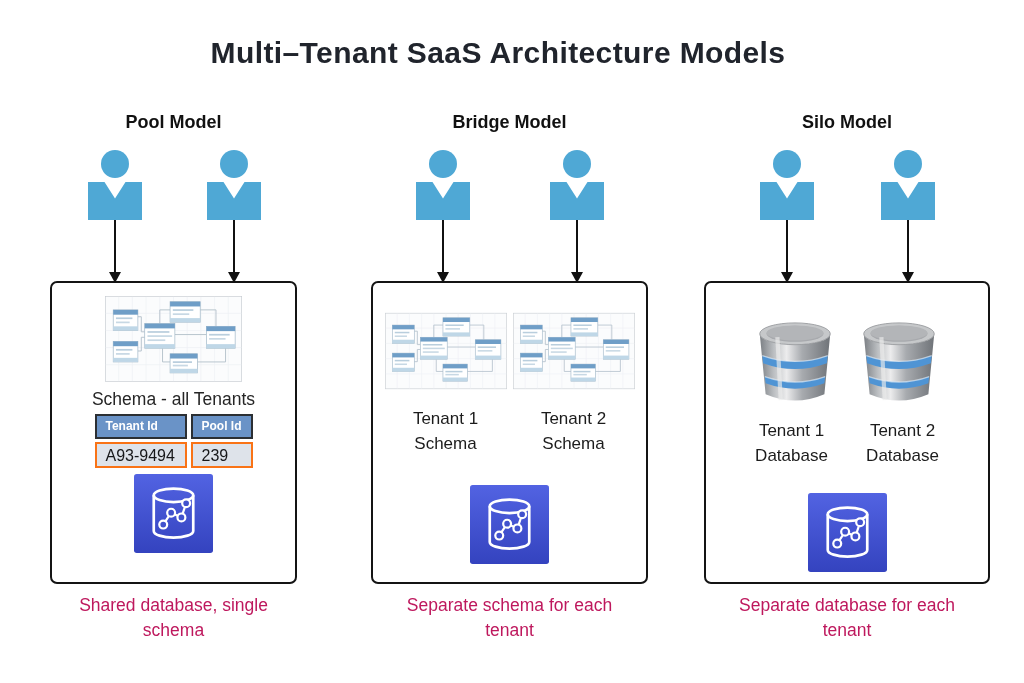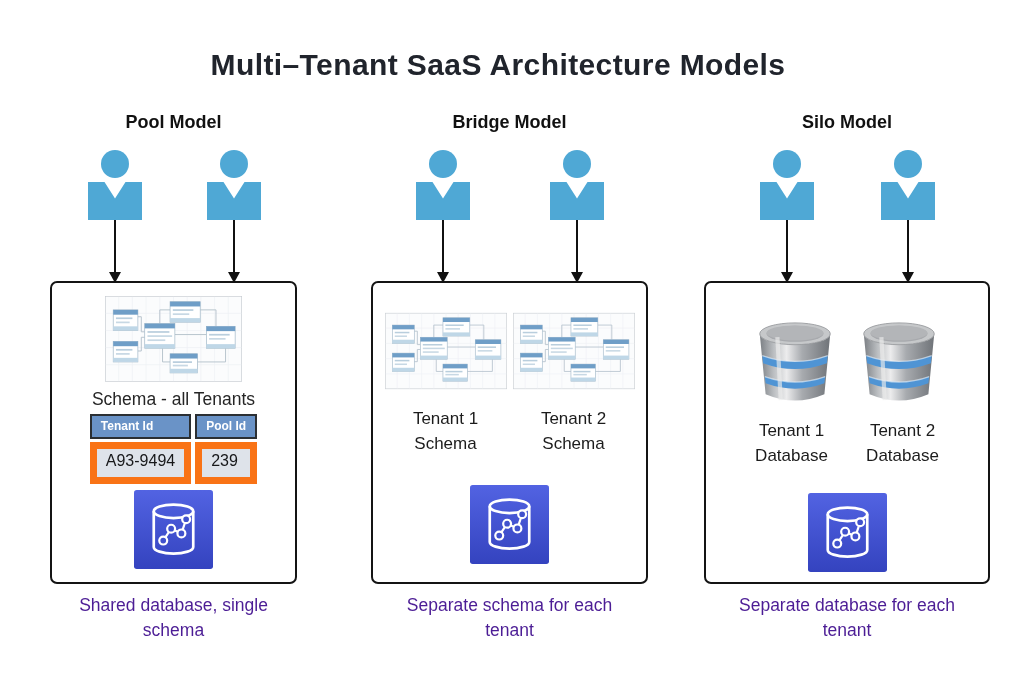--- a/index.html
+++ b/index.html
@@ -1,20 +1,20 @@
 <!DOCTYPE html>
 <html style="--user-blue: #4FA8D5; --table-header: #6A93C7; --table-row-alt: #DEE3EA; --db-icon-top: #5263E2; --db-icon-bottom: #3443BF; --cylinder-band: #4F94D4; --box-border: #141414; --text: #1F2329;"><head>
 <meta charset="utf-8">
 <style>
   * { margin:0; padding:0; box-sizing:border-box; }
   html,body { width:1024px; height:683px; background:#fff; overflow:hidden;
               font-family:"Liberation Sans", sans-serif; color:var(--text,#1f2329); }
   .canvas { position:relative; width:1024px; height:683px; background:#fff; }
 
-  .main-title { position:absolute; top:48px; left:0; width:100%; padding-right:28px;
+  .main-title { position:absolute; top:36px; left:0; width:100%; padding-right:28px;
                 text-align:center; font-size:30px; font-weight:700; letter-spacing:.4px;
                 color:#20242c; }
 
   .model-col { position:absolute; top:112px; display:flex; flex-direction:column; align-items:center; }
   .col-pool   { left:50px;  width:247px; }
   .col-bridge { left:371px; width:277px; }
   .col-silo   { left:704px; width:286px; }
 
   .model-header { font-size:18px; font-weight:700; color:#111; }
 
@@ -38,42 +38,42 @@
   .erd-img { border:0; display:block; }
   .pool-erd { width:137px; height:86px; margin-top:13px; }
   .schema-pair { display:flex; gap:6px; margin-top:28px; }
   .schema-pair .erd-img { width:122px; height:80px; }
 
   .schema-label { margin-top:7px; font-size:17.5px; color:#262626; }
 
   .pool-table { border-collapse:separate; border-spacing:4px 3px; margin-top:1px; }
   .pool-table th { background:var(--table-header,#6A93C7); color:#fff; font-weight:700;
                    font-size:12px; text-align:left; border:2px solid #2b2f33; padding:3px 9px 4px; }
-  .pool-table td { font-size:16px; color:#17181a; border:7px solid #f97316; padding:3px 9px 7px;
+  .pool-table td { font-size:16px; color:#17181a; border:2px solid #f97316; padding:3px 9px 1px;
                    background:#fbfcfd; }
   .pool-table tr.alt td { background:var(--table-row-alt,#DEE3EA); }
   .pool-table .c1 { min-width:92px; }
   .pool-table .c2 { min-width:60px; }
 
   .tenant-labels { display:flex; width:100%; justify-content:center; gap:6px; margin-top:16px; }
   .tenant-labels .tenant-label { width:122px; text-align:center; font-size:17px; line-height:1.45;
                                  color:#1c1c1c; }
   .col-silo .tenant-labels { justify-content:space-between; padding:0 33px; margin-top:8px; }
   .col-silo .tenant-labels .tenant-label { width:108px; }
 
   .cylinder-row { display:flex; width:100%; justify-content:space-between; padding:0 47px;
                   margin-top:34px; }
   .cylinder-icon { width:84px; height:94px; }
 
   .db-icon { width:79px; height:79px; }
   .pool-db   { margin-top:3px; }
   .bridge-db { margin-top:29px; }
   .silo-db   { margin-top:25px; }
 
-  .caption { margin-top:9px; text-align:center; font-size:17.5px; line-height:1.45; color:#4c1d95; }
+  .caption { margin-top:9px; text-align:center; font-size:17.5px; line-height:1.45; color:#be185d; }
   .col-pool   .caption { max-width:232px; }
   .col-bridge .caption { max-width:240px; }
   .col-silo   .caption { max-width:262px; }
 
   .defs-holder { position:absolute; width:0; height:0; overflow:hidden; }
 </style>
 </head>
 <body>
 
 <svg class="defs-holder" aria-hidden="true">

